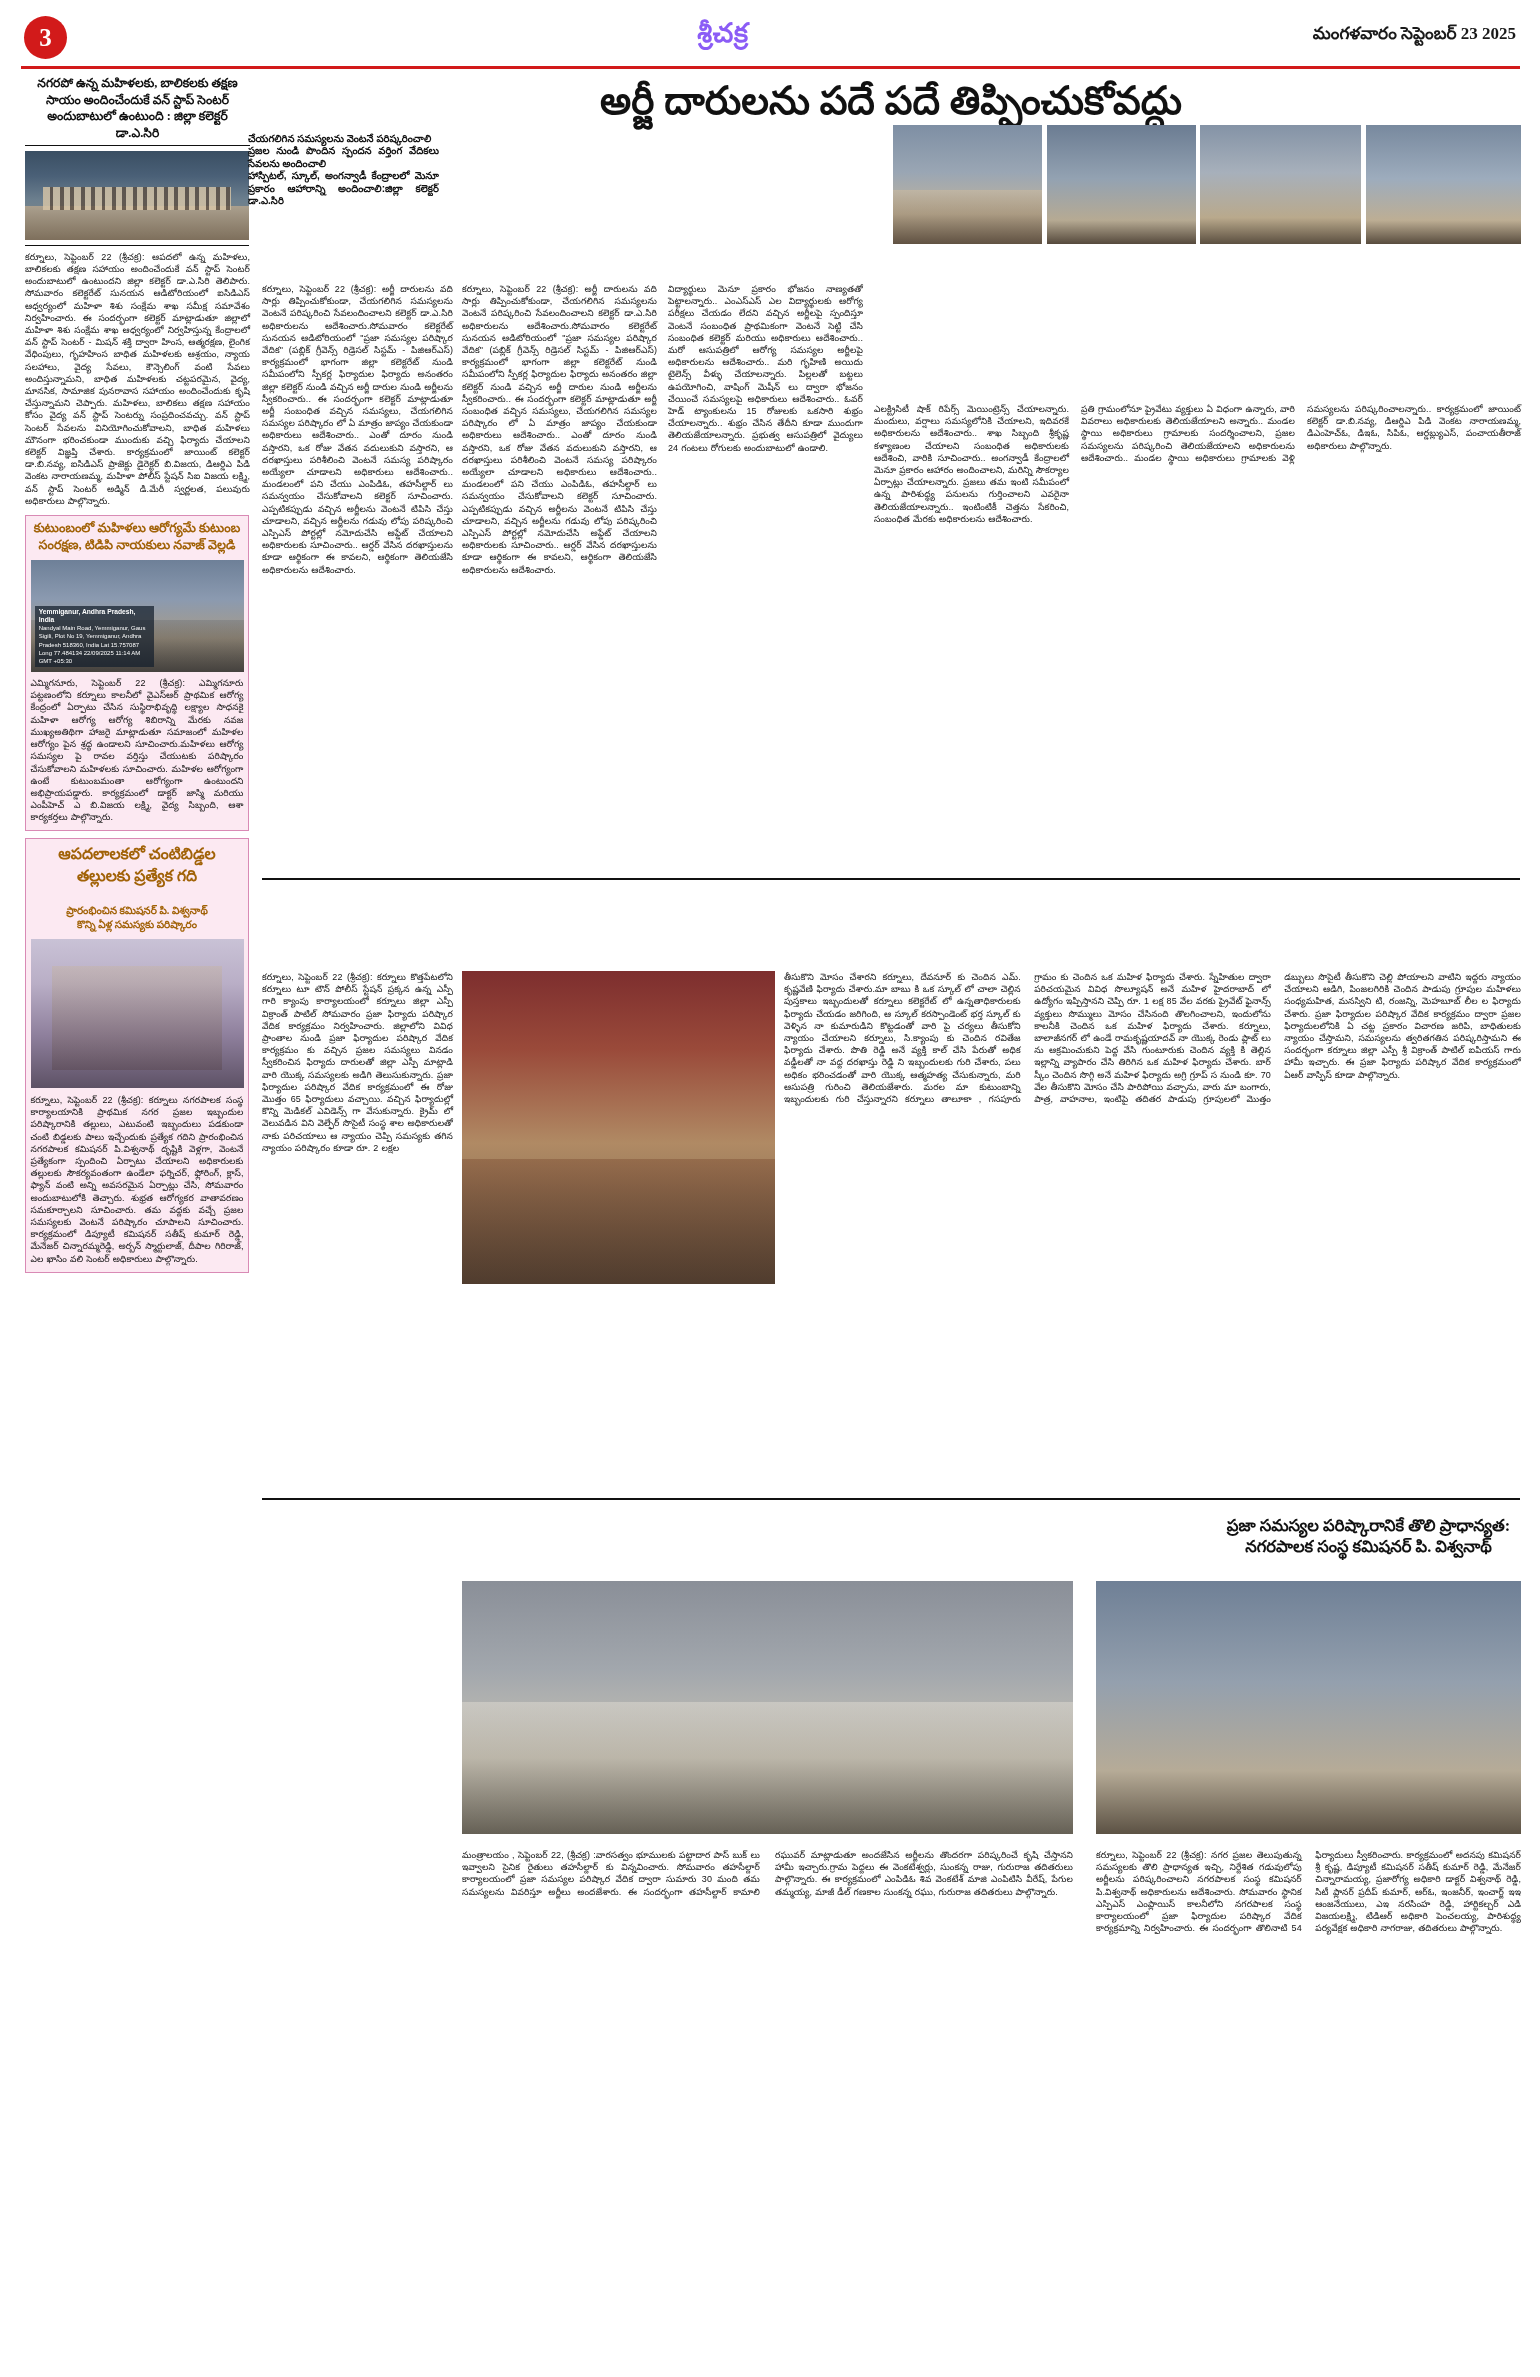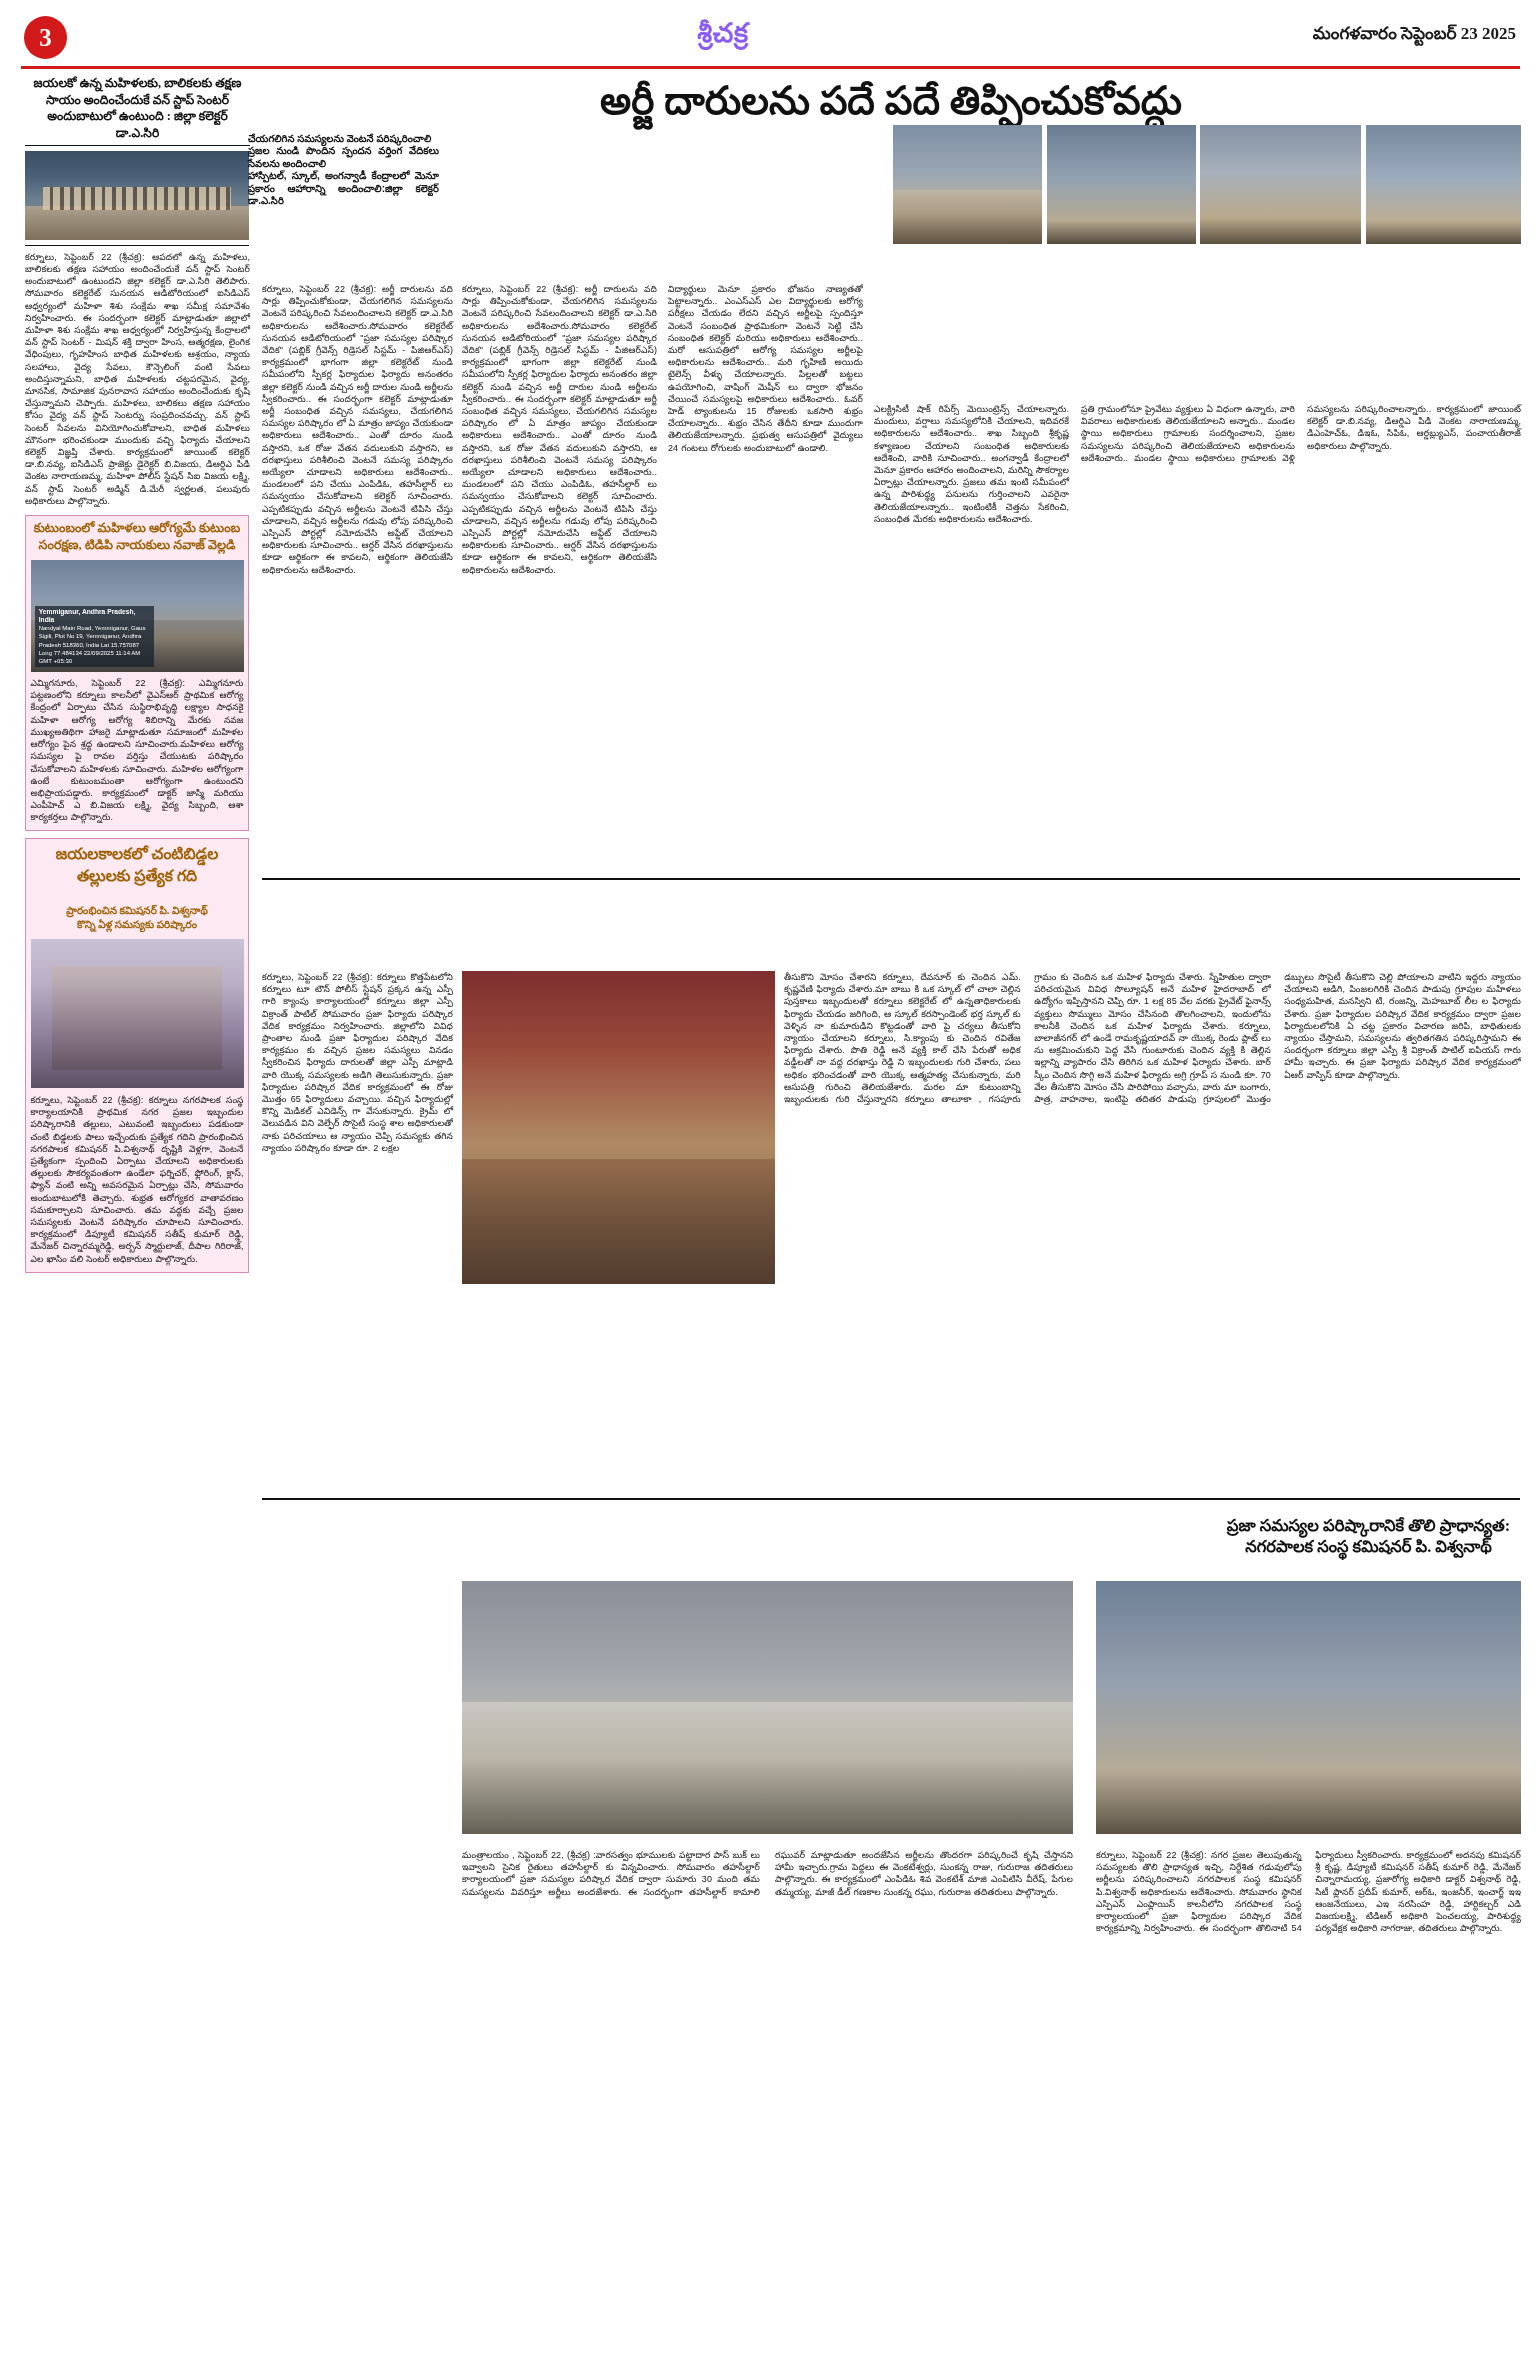--- a/index.html
+++ b/index.html
@@ -79,21 +79,21 @@
 
 <div class="page">
 
   <div class="pagenum">3</div>
   <div class="logo">శ్రీచక్ర</div>
   <div class="dateline">మంగళవారం   సెప్టెంబర్ 23 2025</div>
   <div class="rule-red"></div>
 
   <div style="position:absolute;left:25px;top:75px;width:225px;">
 
-    <div class="lead-title">జయలకో ఉన్న మహిళలకు, బాలికలకు తక్షణ</div>
+    <div class="lead-title">నగరపో ఉన్న మహిళలకు, బాలికలకు తక్షణ</div>
     <div class="lead-title">సాయం అందించేందుకే వన్ స్టాప్ సెంటర్</div>
     <div class="lead-title" style="border-bottom:1.5px solid #111;padding-bottom:3.7px;">అందుబాటులో ఉంటుంది : జిల్లా కలెక్టర్ డా.ఎ.సిరి</div>
 
     <div class="photo photo-1" style="margin-top:5.2px;">
       <div class="photo-inner" style="background:
           linear-gradient(180deg,#3a4f63 0%,#4a6077 28%,#6c7f8e 55%,#8a8f84 100%);"></div>
       <div style="position:absolute;left:0;top:62%;width:100%;height:38%;background:linear-gradient(180deg,#b5a58e,#7c6a55);opacity:.85;"></div>
       <div style="position:absolute;left:8%;top:40%;width:84%;height:26%;background:repeating-linear-gradient(90deg,#d9c7a8 0 6.7px,#5d4f42 6.7px 10.4px);opacity:.8;"></div>
     </div>
 
@@ -111,21 +111,21 @@
           <b>Yemmiganur, Andhra Pradesh, India</b><br>
           <span>Nandyal Main Road, Yemmiganur, Gaus Sigili, Plot No 19, Yemmiganur, Andhra Pradesh 518360, India
 Lat 15.757087 Long 77.484134
 22/09/2025 11:14 AM GMT +05:30</span>
         </div>
       </div>
       <div class="body-col" style="margin-top:5.2px;">ఎమ్మిగనూరు, సెప్టెంబర్ 22 (శ్రీచక్ర): ఎమ్మిగనూరు పట్టణంలోని కర్నూలు కాలనీలో వైఎస్ఆర్ ప్రాథమిక ఆరోగ్య కేంద్రంలో ఏర్పాటు చేసిన సుస్థిరాభివృద్ధి లక్ష్యాల సాధనకై మహిళా ఆరోగ్య ఆరోగ్య శిబిరాన్ని మేరకు నవజ ముఖ్యఅతిథిగా హాజరై మాట్లాడుతూ సమాజంలో మహిళల ఆరోగ్యం పైన శ్రద్ధ ఉండాలని సూచించారు.మహిళలు ఆరోగ్య సమస్యల పై రావల వర్తిస్తు చేయుటకు పరిష్కారం చేసుకోవాలని మహిళలకు సూచించారు. మహిళల ఆరోగ్యంగా ఉంటే కుటుంబమంతా ఆరోగ్యంగా ఉంటుందని అభిప్రాయపడ్డారు. కార్యక్రమంలో డాక్టర్ జాస్మి మరియు ఎంపీహెచ్ ఎ బి.విజయ లక్ష్మి, వైద్య సిబ్బంది, ఆశా కార్యకర్తలు పాల్గొన్నారు.</div>
     </div>
 
     <div class="pinkbox" style="margin-top:7.5px;width:224px;box-sizing:border-box;padding:6px 4.5px 7.5px;">
-      <div class="pinkhead" style="font-size:15.7px;">జయలకాలకలో చంటిబిడ్డల</div>
+      <div class="pinkhead" style="font-size:15.7px;">ఆపదలాలకలో చంటిబిడ్డల</div>
       <div class="pinkhead" style="font-size:15.7px;">తల్లులకు ప్రత్యేక గది</div>
       <div class="pinkhead" style="font-size:10.4px;margin-top:16px;">ప్రారంభించిన కమిషనర్ పి. విశ్వనాథ్</div>
       <div class="pinkhead" style="font-size:10.4px;">కొన్ని ఏళ్ల సమస్యకు పరిష్కారం</div>
       <div class="photo" style="width:213px;height:149px;margin:6px auto 0;">
         <div class="photo-inner" style="background:linear-gradient(180deg,#c9c2d6 0%,#b9aec6 30%,#8e7f9c 65%,#5d5165 100%);"></div>
         <div style="position:absolute;left:10%;top:18%;width:80%;height:70%;background:linear-gradient(180deg,rgba(200,180,150,.35),rgba(80,60,60,.35));"></div>
       </div>
       <div class="body-col" style="margin-top:6px;">కర్నూలు, సెప్టెంబర్ 22 (శ్రీచక్ర): కర్నూలు నగరపాలక సంస్థ కార్యాలయానికి ప్రాథమిక నగర ప్రజల ఇబ్బందుల పరిష్కారానికి తల్లులు, ఎటువంటి ఇబ్బందులు పడకుండా చంటి బిడ్డలకు పాలు ఇచ్చేందుకు ప్రత్యేక గదిని ప్రారంభించిన నగరపాలక కమిషనర్ పి.విశ్వనాథ్ దృష్టికి వెళ్లగా, వెంటనే ప్రత్యేకంగా స్పందించి ఏర్పాటు చేయాలని అధికారులకు తల్లులకు సౌకర్యవంతంగా ఉండేలా ఫర్నిచర్, ఫ్లోరింగ్, క్లాస్, ఫ్యాన్ వంటి అన్ని అవసరమైన ఏర్పాట్లు చేసి, సోమవారం అందుబాటులోకి తెచ్చారు. శుభ్రత ఆరోగ్యకర వాతావరణం సమకూర్చాలని సూచించారు. తమ వద్దకు వచ్చే ప్రజల సమస్యలకు వెంటనే పరిష్కారం చూపాలని సూచించారు. కార్యక్రమంలో డిప్యూటీ కమిషనర్ సతీష్ కుమార్ రెడ్డి, మేనేజర్ చిన్నారమ్మరెడ్డి, అర్బన్ స్మార్టులాజ్, దీపాల గిరిరాజ్, ఎల ఖాసిం వలి సెంటర్ అధికారులు పాల్గొన్నారు.</div>
     </div>
   </div>

